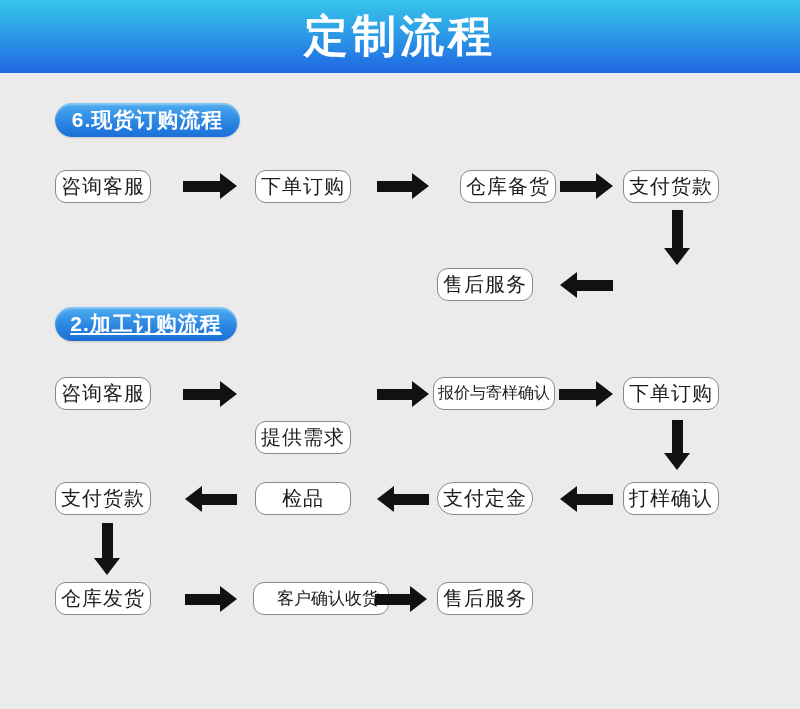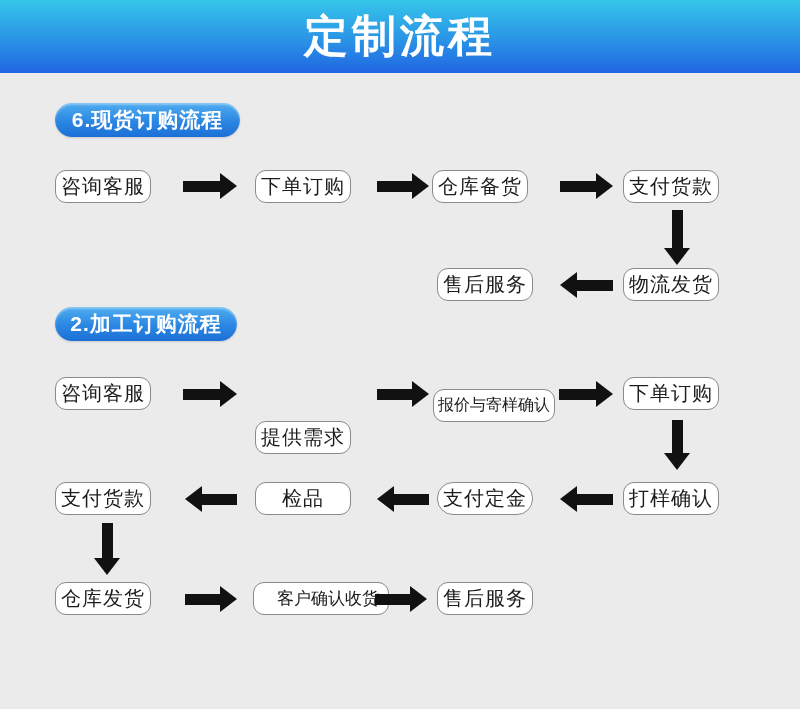--- a/index.html
+++ b/index.html
@@ -65,52 +65,51 @@
   <div class="node" style="left:55px;top:170px;">咨询客服</div>
   <div class="arrow arrow-r" style="left:183px;top:173px;width:54px;">
       <i class="shaft"></i>
       <i class="head"></i>
     </div>
   <div class="node" style="left:255px;top:170px;">下单订购</div>
   <div class="arrow arrow-r" style="left:377px;top:173px;width:52px;">
       <i class="shaft"></i>
       <i class="head"></i>
     </div>
-  <div class="node" style="left:432px;top:170px;">仓库备货</div>
+  <div class="node" style="left:460px;top:170px;">仓库备货</div>
   <div class="arrow arrow-r" style="left:560px;top:173px;width:53px;">
       <i class="shaft"></i>
       <i class="head"></i>
     </div>
   <div class="node" style="left:623px;top:170px;">支付货款</div>
 
   <div class="arrow arrow-d" style="left:664px;top:210px;height:55px;">
       <i class="shaft"></i>
       <i class="head"></i>
     </div>
 
   <div class="node" style="left:437px;top:268px;">售后服务</div>
   <div class="arrow arrow-l" style="left:560px;top:272px;width:53px;">
       <i class="head"></i>
       <i class="shaft"></i>
     </div>
-  <div class="node" style="left:623px;top:268px;">物流发货</div>
 
-  <div class="pill" style="left:55px;top:307px;width:182px;">2.加工订购流程</div>
+  <div class="pill" style="left:55px;top:307px;width:182px;text-decoration:underline;">2.加工订购流程</div>
 
   <div class="node" style="left:55px;top:377px;">咨询客服</div>
   <div class="arrow arrow-r" style="left:183px;top:381px;width:54px;">
       <i class="shaft"></i>
       <i class="head"></i>
     </div>
   <div class="node" style="left:255px;top:377px;margin-top:44px;">提供需求</div>
   <div class="arrow arrow-r" style="left:377px;top:381px;width:52px;">
       <i class="shaft"></i>
       <i class="head"></i>
     </div>
-  <div class="node small" style="left:433px;top:377px;width:122px;margin-top:12px;">报价与寄样确认</div>
+  <div class="node small" style="left:433px;top:377px;width:122px;">报价与寄样确认</div>
   <div class="arrow arrow-r" style="left:559px;top:381px;width:54px;">
       <i class="shaft"></i>
       <i class="head"></i>
     </div>
   <div class="node" style="left:623px;top:377px;">下单订购</div>
 
   <div class="arrow arrow-d" style="left:664px;top:420px;height:50px;">
       <i class="shaft"></i>
       <i class="head"></i>
     </div>

